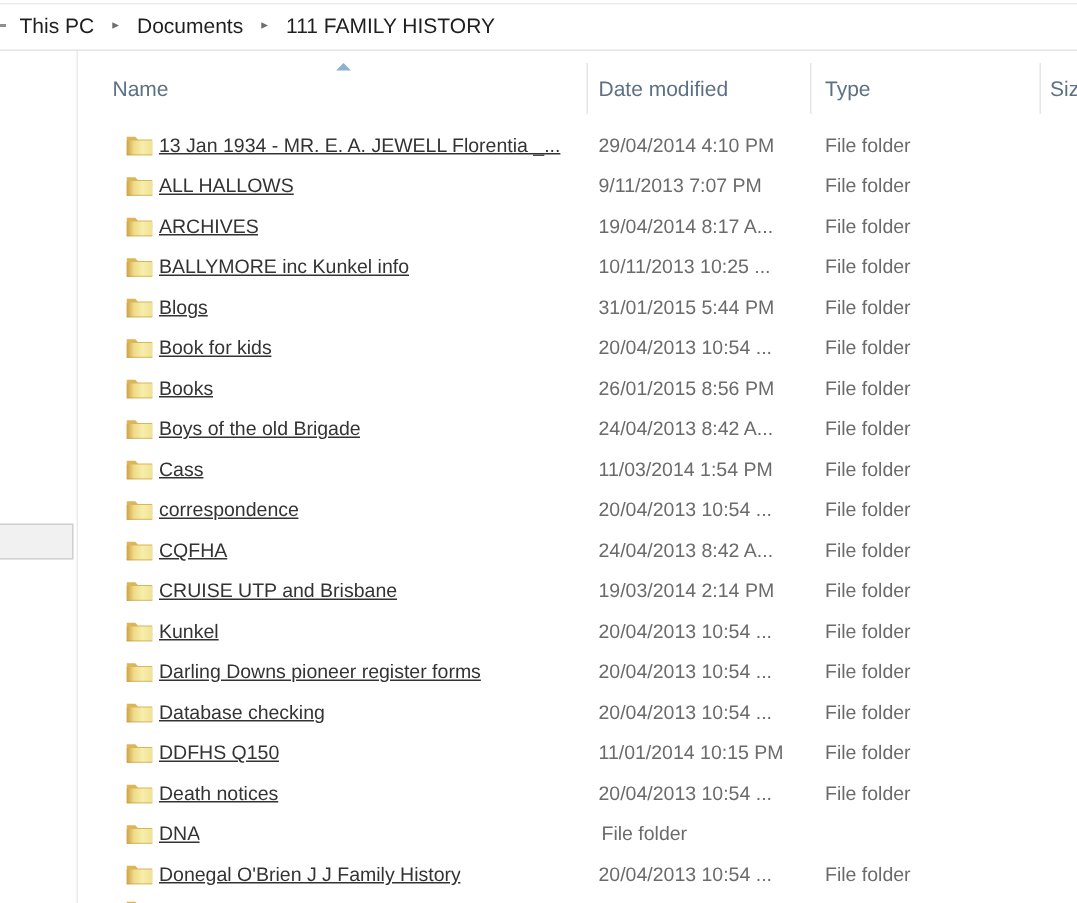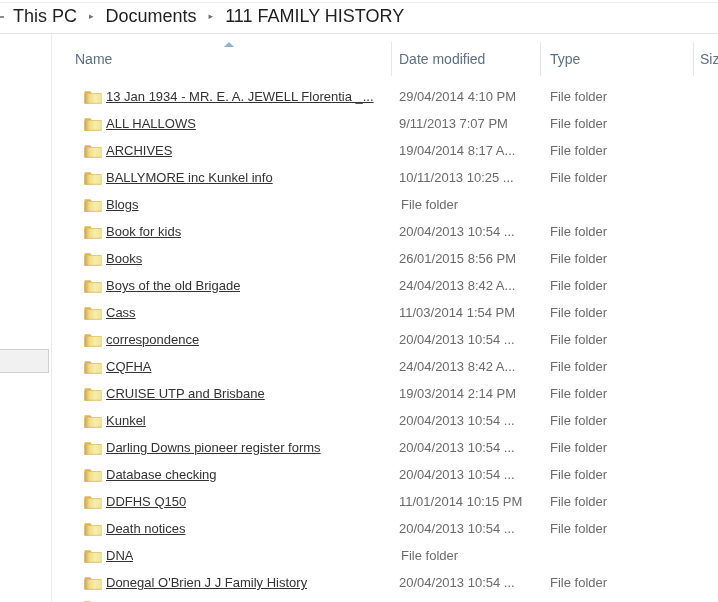--- a/index.html
+++ b/index.html
@@ -8,21 +8,21 @@
     font-family:"Liberation Sans","DejaVu Sans",sans-serif;
     -webkit-font-smoothing:antialiased;
   }
   
   .address-bar{
     position:absolute;top:0;left:0;width:718px;height:33px;background:#fff;
     border-bottom:1px solid #e4e4e4;display:flex;align-items:center;
   }
   .address-bar::before{content:"";position:absolute;top:2px;left:0;right:0;height:1px;background:#ececec;}
   .addr-fragment{position:absolute;left:0;top:16px;width:4px;height:2px;background:#8f8f8f;}
-  .crumb{font-size:18px;color:#1f1f1f;padding:0 4px;white-space:nowrap;cursor:default;}
+  .crumb{font-size:14px;color:#1f1f1f;padding:0 4px;white-space:nowrap;cursor:default;}
   .crumb:first-of-type{margin-left:9px;}
   .crumb-sep{font-size:9px;color:#6e6e6e;padding:0 8px;line-height:33px;}
   
   .nav-pane{position:absolute;top:34px;left:0;width:51px;height:568px;background:#fff;border-right:1px solid #ebebeb;}
   .nav-selection{position:absolute;left:-1px;top:315px;width:48px;height:22px;background:#f1f1f1;border:1px solid #d0d0d0;}
   
   .col-headers{position:absolute;top:34px;left:52px;width:666px;height:49px;background:#fff;}
   .hdr{position:absolute;top:17px;font-size:14px;color:#5d7084;white-space:nowrap;cursor:default;}
   .hdr-name{left:23px;}
   .hdr-date{left:347px;}
@@ -174,20 +174,21 @@
               <stop offset="1" stop-color="#f0e296"></stop>
             </linearGradient>
           </defs>
           <path d="M0.5 1.2 L6.2 1.2 L7.9 3.0 L17.5 3.0 L17.5 13.5 L0.5 13.5 Z" fill="#dcb557"></path>
           <path d="M0.5 3.6 L17.5 3.6 L17.5 13.5 L0.5 13.5 Z" fill="url(#gfold)"></path>
           <path d="M0.5 12.8 L17.5 12.8 L17.5 13.5 L0.5 13.5 Z" fill="#c49a44" opacity="0.55"></path>
         </svg>
       </span>
       <span class="fname">Blogs</span>
     </span>
+    <span class="cell-date">31/01/2015 5:44 PM</span>
     <span class="cell-type">File folder</span>
   </div>
 
   <div class="file-row">
     <span class="cell-name">
       <span class="folder-icon">
         <svg width="18" height="14" viewBox="0 0 18 14">
           <defs>
             <linearGradient id="gfold" x1="0" y1="0" x2="1" y2="0">
               <stop offset="0" stop-color="#cfa044"></stop>

